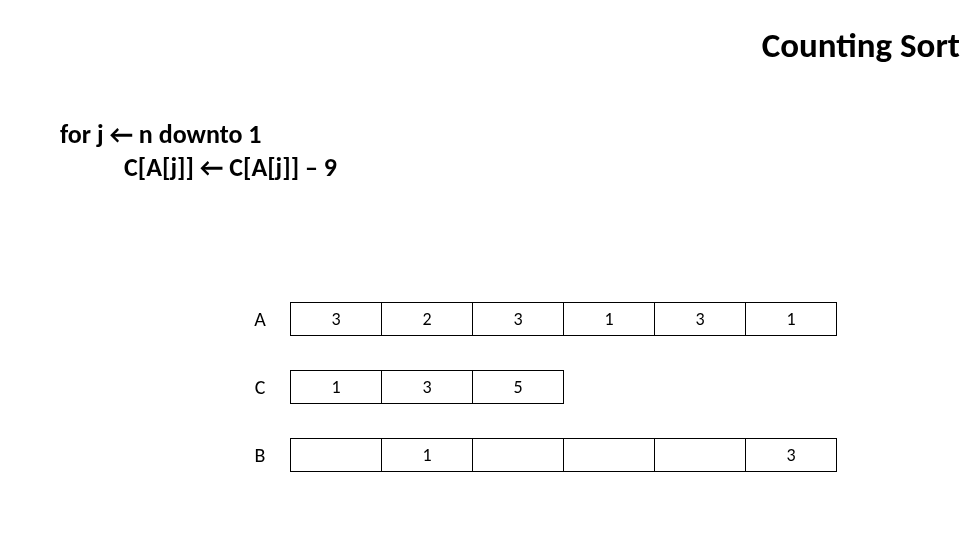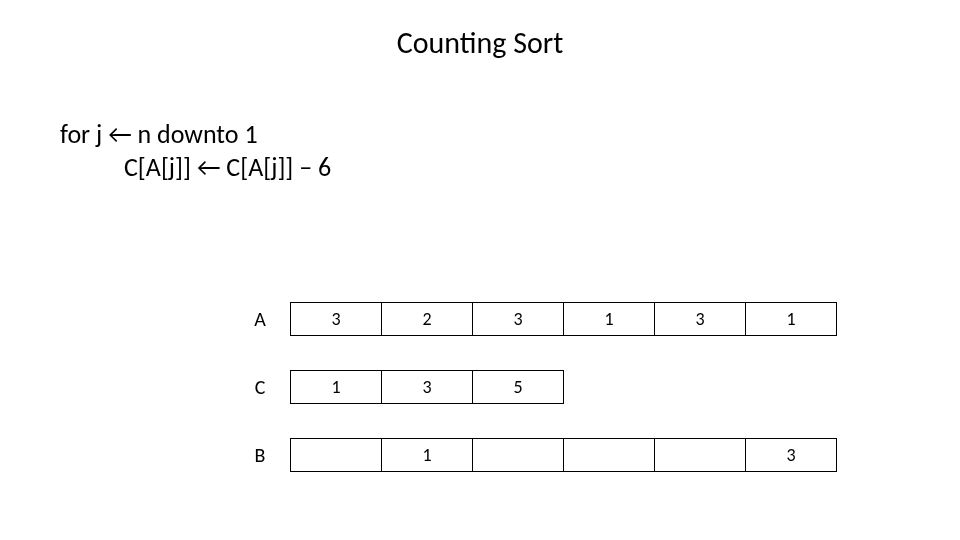--- a/index.html
+++ b/index.html
@@ -15,30 +15,31 @@
     width: 960px;
     height: 540px;
     position: relative;
     box-sizing: border-box;
   }
   .title {
     position: absolute;
     top: 24px;
     left: 0;
     width: 100%;
-    text-align: center;
-    font-size: 30px;
-    font-weight: 400;
+    text-align: right;
+    font-size: 35px;
+    font-weight: 700;
   }
   .body {
     position: absolute;
     top: 118px;
     left: 60px;
     font-size: 26px;
     line-height: 1.25;
+    font-weight: bold;
   }
   .body .indent {
     padding-left: 64px;
   }
   .arrays {
     position: absolute;
     top: 302px;
     left: 230px;
   }
   .row {
@@ -70,21 +71,21 @@
 </style>
 </head>
 <body>
 
 <div class="slide">
 
   <div class="title">Counting Sort</div>
 
   <div class="body">
     <div>for j ← n downto 1</div>
-    <div class="indent">C[A[j]] ← C[A[j]] – 6</div>
+    <div class="indent">C[A[j]] ← C[A[j]] – 9</div>
   </div>
 
   <div class="arrays">
 
     <div class="row">
       <div class="label">A</div>
       <div class="cells">
         <div class="cell">3</div>
         <div class="cell">2</div>
         <div class="cell">3</div>

